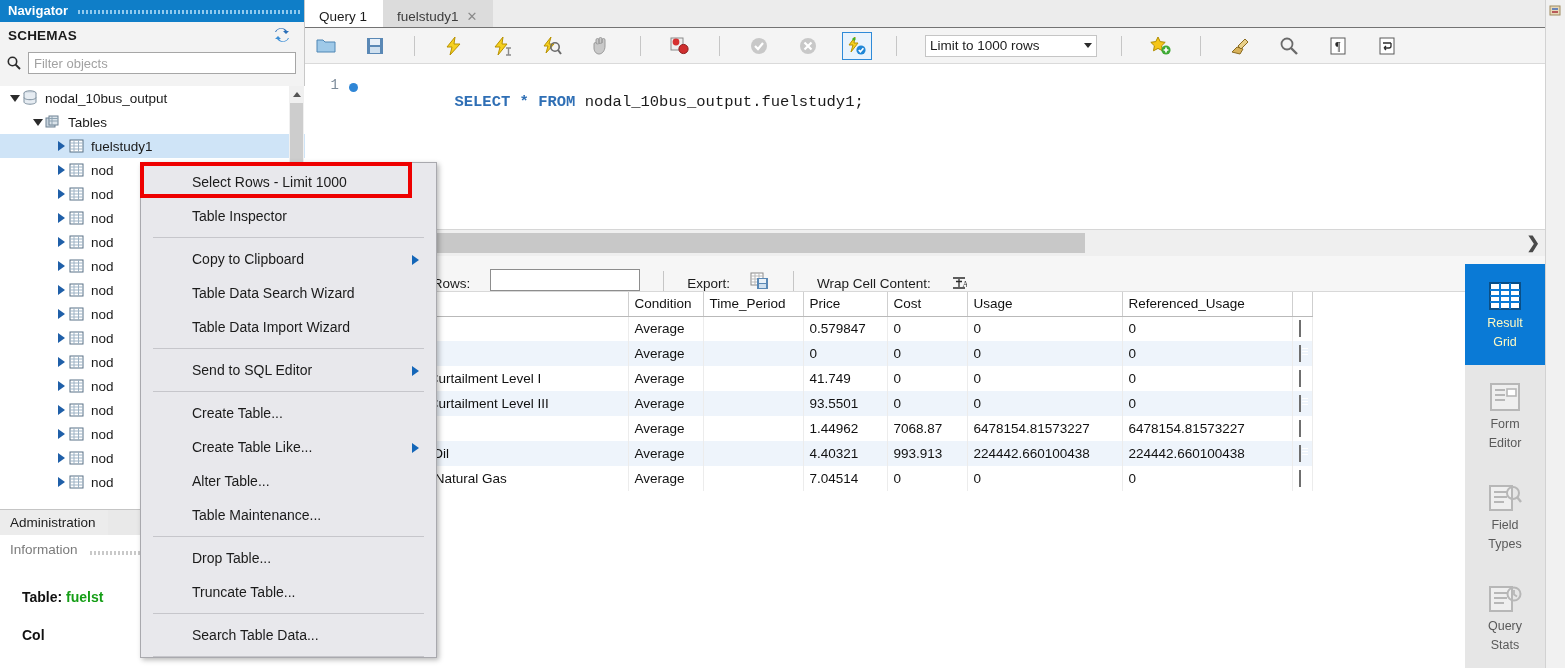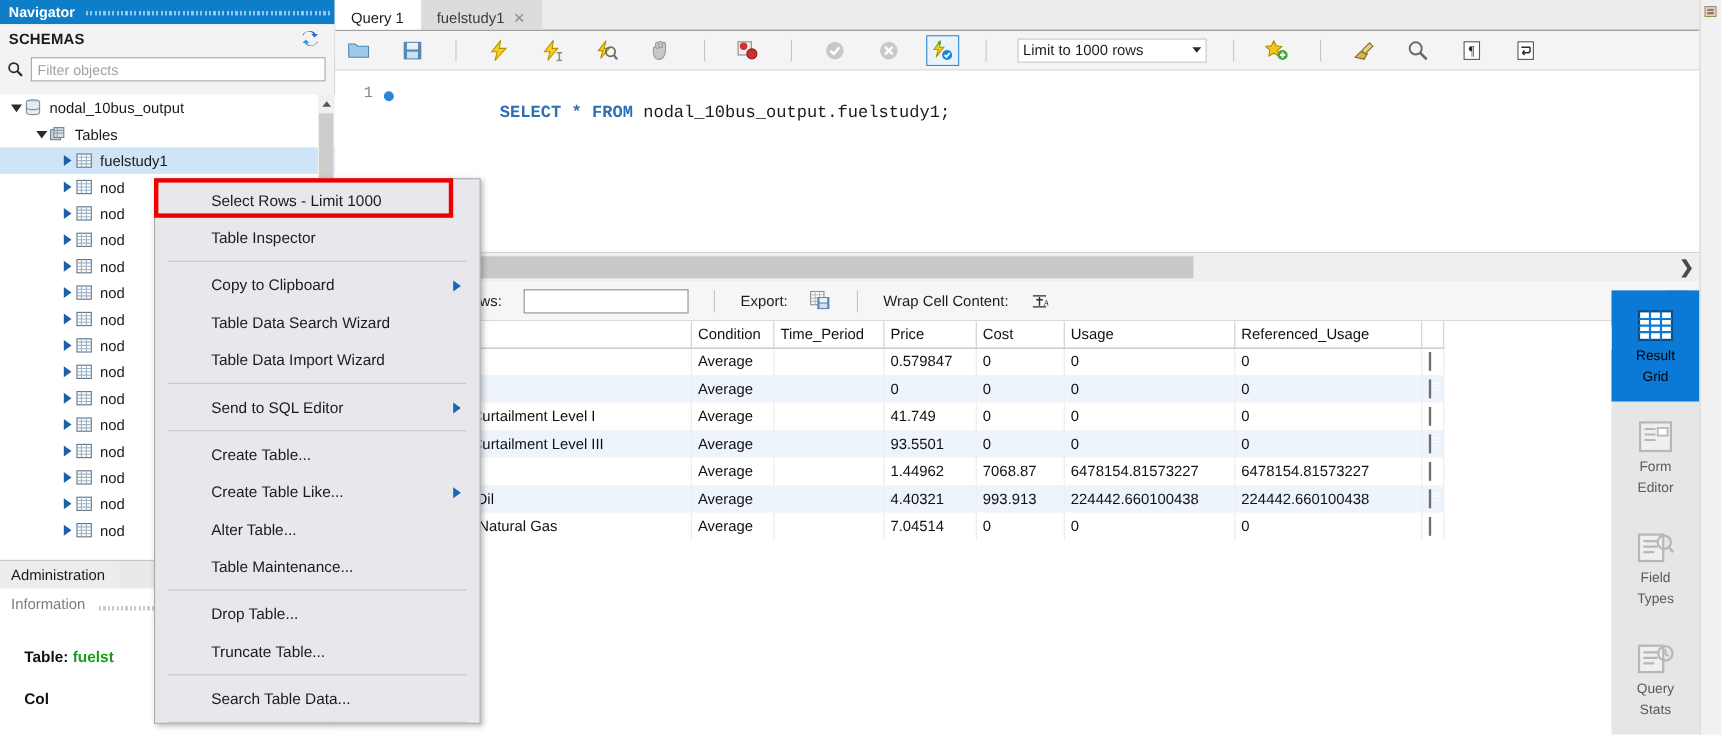--- a/index.html
+++ b/index.html
@@ -81,22 +81,22 @@
   .lmark { position:absolute; right:13px; top:18px; width:9px; height:9px; border-radius:50%; background:#2f86d6; }
   .sqlline { position:absolute; left:75px; top:10px; font-family:"Liberation Mono", monospace;
              font-size:15.5px; white-space:pre; }
   .kw { color:#2f6fb5; font-weight:bold; }
   .idt { color:#1b1b1b; }
 
   #splitstrip { position:absolute; left:0; top:230px; right:0; height:26px; background:#efefef; }
   #splitstrip .fill { position:absolute; left:0; top:3px; width:780px; height:20px; background:#c8c8c8; }
   #splitstrip .arrow { position:absolute; right:5px; top:3px; color:#4a4a4a; font-size:16px; font-weight:bold; }
 
-  #gridtoolbar { position:absolute; left:0; top:256px; right:0; height:36px; background:#f6f6f6;
-                 border-bottom:1px solid #d8d8d8; display:flex; align-items:center; padding-left:6px; gap:20px; }
+  #gridtoolbar { position:absolute; left:14px; top:256px; right:0; height:36px; background:#f6f6f6;
+                 border-bottom:1px solid #d8d8d8; display:flex; align-items:flex-end; padding-left:6px; gap:20px; }
   .gt-lbl { font-size:13.5px; color:#1b1b1b; }
   .gt-input { width:150px; height:22px; border:1px solid #8d8d8d; background:#fff; }
   .gt-sep { width:1px; height:20px; background:#c6c6c6; margin:0 3px; }
   .panel-toggle { position:absolute; right:12px; top:8px; width:18px; height:18px; border:1px solid #4a4a4a; }
   .panel-toggle .half { position:absolute; right:0; top:0; width:8px; height:16px; background:#4a4a4a; }
 
   
   #grid { position:absolute; left:0; top:292px; right:0; bottom:0; background:#fff; overflow:hidden; }
   table.rg { border-collapse:collapse; table-layout:fixed; font-size:13.5px; }
   table.rg th { background:#fff; border-right:1px solid #cfcfcf; border-bottom:1px solid #b9b9b9;
@@ -107,21 +107,21 @@
   td.selcell { background:#0a7ad6 !important; }
   td.blobcell { padding:2px 2px; }
   .blobico { width:11px; height:13px; background:#8c8c8c; border:1px solid #6f6f6f; position:relative; }
   .blobico:after { content:""; position:absolute; left:2px; top:2px; width:6px; height:1px; background:#fff;
                    box-shadow:0 3px 0 #fff, 0 6px 0 #fff; }
 
   
   #rsidebar { position:absolute; right:20px; top:264px; width:80px; bottom:0; background:#e6e6e6; }
   .sbitem { height:101px; display:flex; flex-direction:column; align-items:center; justify-content:center;
             gap:4px; font-size:12.5px; color:#5a5a5a; text-align:center; line-height:1.15; position:relative; }
-  .sbitem.active { background:#0a7ad6; color:#000000; }
+  .sbitem.active { background:#0a7ad6; color:#fef9c3; }
   .sbitem.active .pointer { position:absolute; left:-11px; top:32px; width:0;height:0;
       border-top:11px solid transparent;border-bottom:11px solid transparent;border-right:11px solid #fff; }
   .sbicon { width:36px; height:32px; }
 
   #farright { position:absolute; right:0; top:0; width:20px; height:668px; background:#f1f1f1;
               border-left:1px solid #d2d2d2; }
   #farright .topico { position:absolute; left:3px; top:4px; width:14px; height:14px; }
 
   
   #ctxmenu { position:absolute; left:140px; top:162px; width:297px; height:496px;

